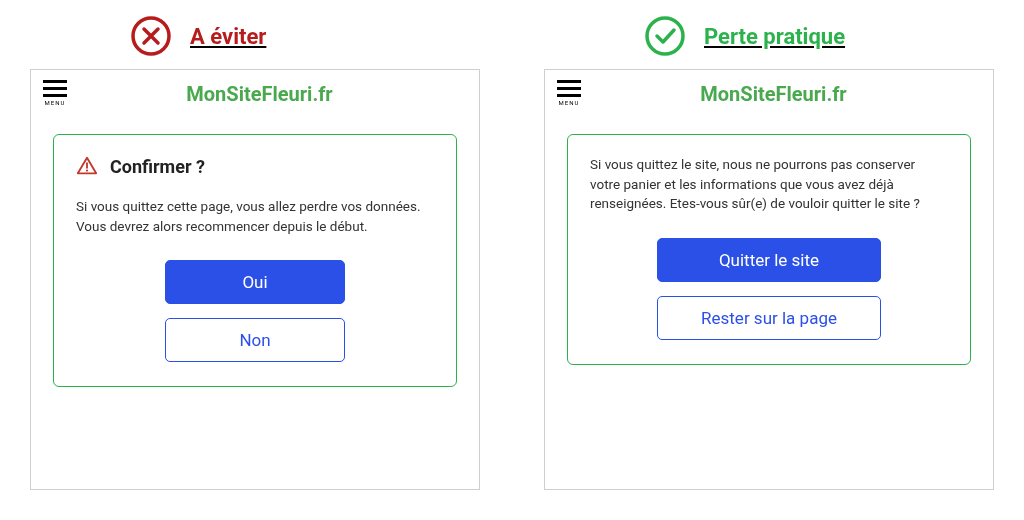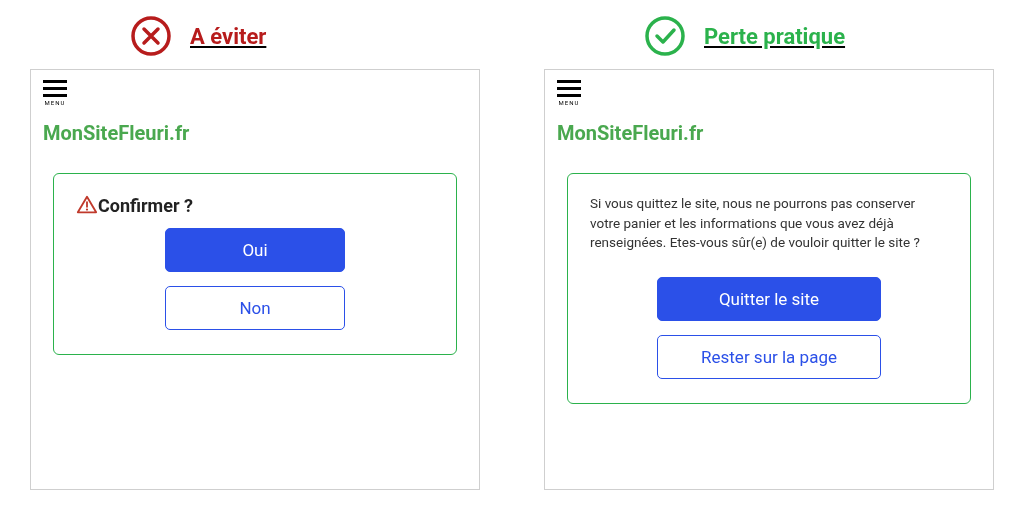--- a/index.html
+++ b/index.html
@@ -46,24 +46,23 @@
     .mockup-frame {
       border: 1px solid #cfcfcf;
       background: #ffffff;
       flex: 1;
       display: flex;
       flex-direction: column;
       padding-bottom: 18px;
     }
     .mockup-navbar {
       display: flex;
-      align-items: flex-start;
+      align-items: flex-end;
       padding: 10px 12px;
       gap: 15px;
-      flex-direction: column;
     }
     .hamburger-wrap {
       display: flex;
       flex-direction: column;
       align-items: center;
     }
     .hamburger {
       display: flex;
       flex-direction: column;
       gap: 4px;
@@ -93,21 +92,22 @@
       border: 1.5px solid #2bb24c;
       border-radius: 6px;
       padding: 20px 22px 24px 22px;
       background: #ffffff;
       display: flex;
       flex-direction: column;
     }
     .dialog-title-row {
       display: flex;
       align-items: flex-end;
-      margin-bottom: 12px;
+      gap: 12px;
+      margin-bottom: 20px;
     }
     .warning-icon {
       width: 22px;
       height: 22px;
     }
     .dialog-title {
       font-size: 18px;
       font-weight: 700;
       color: #222;
     }
@@ -171,20 +171,21 @@
 
     <div class="dialog-box">
       <div class="dialog-title-row">
         <svg class="warning-icon" viewBox="0 0 24 24">
           <path d="M12 3 L22 20 L2 20 Z" fill="none" stroke="#c0392b" stroke-width="2" stroke-linejoin="round"></path>
           <line x1="12" y1="9" x2="12" y2="14" stroke="#c0392b" stroke-width="2" stroke-linecap="round"></line>
           <circle cx="12" cy="17" r="1.2" fill="#c0392b"></circle>
         </svg>
         <div class="dialog-title">Confirmer ?</div>
       </div>
+      <div class="dialog-body">Si vous quittez cette page, vous allez perdre vos données. Vous devrez alors recommencer depuis le début.</div>
       <div class="button-stack">
         <div class="dialog-button primary">Oui</div>
         <div class="dialog-button secondary">Non</div>
       </div>
     </div>
   </div>
 </div>
 
 <div class="example-column">
   <div class="example-header">

